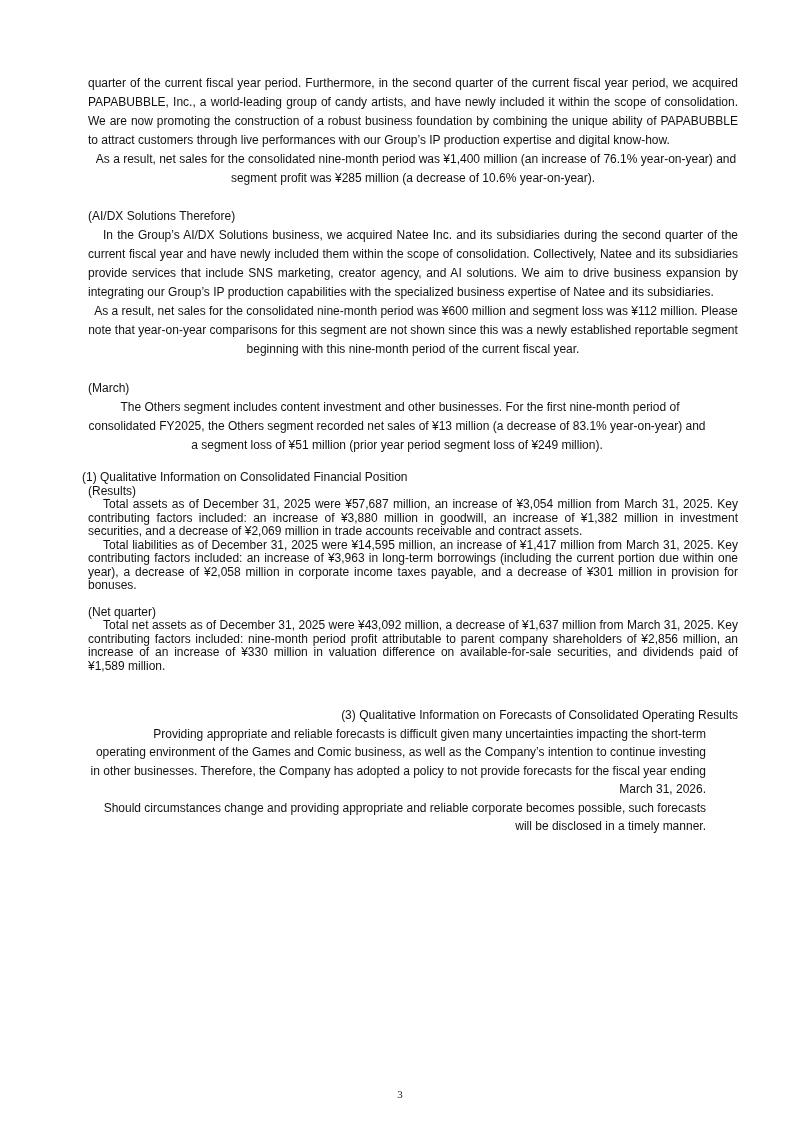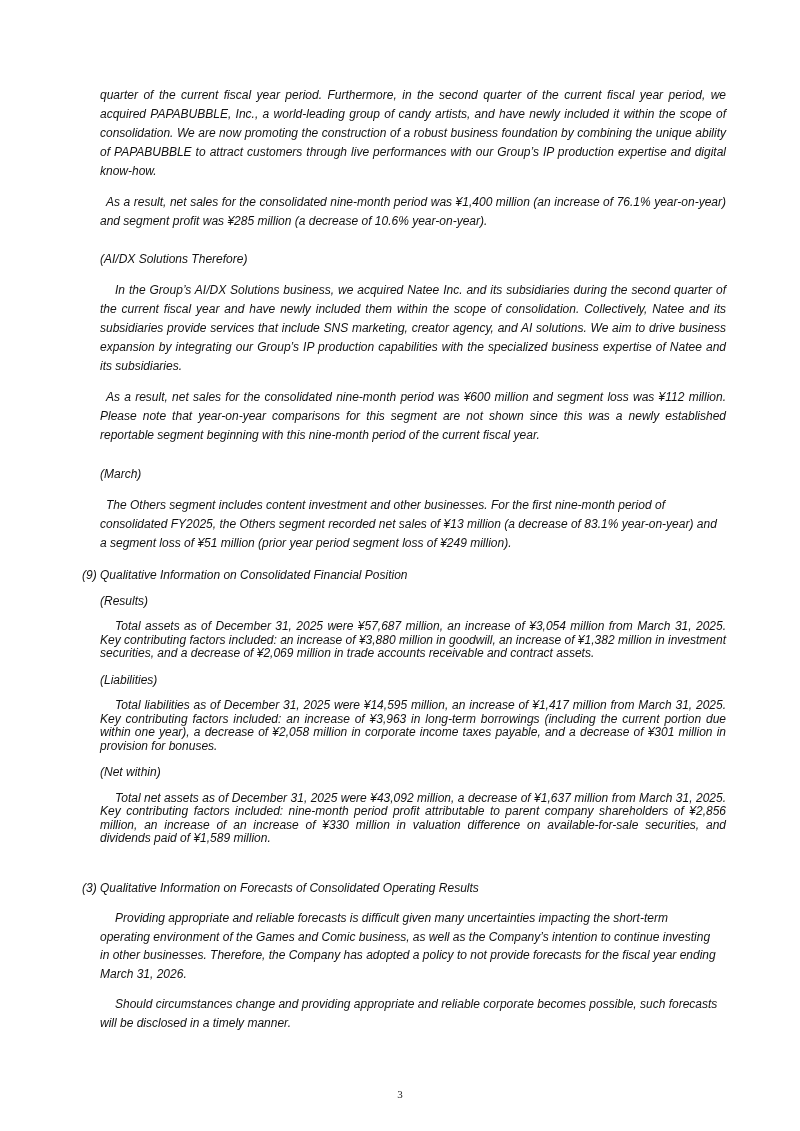--- a/index.html
+++ b/index.html
@@ -13,26 +13,26 @@
     font-size: 12px;
     color: #111111;
     overflow: hidden;
   }
   .content {
     position: absolute;
     top: 74px;
     left: 88px;
     width: 650px;
   }
-  p { margin: 12px; font-style: italic; }
+  p { margin: 0; }
   .lh-lg { line-height: 19px; }
-  .lh-md { line-height: 18.5px; }
+  .lh-md { line-height: 18.5px; text-align: right; }
   .lh-sm { line-height: 13.5px; }
   .just { text-align: justify; }
-  .ind-sm { text-indent: 6px; }
+  .ind-sm { text-indent: 6px; text-align: center; }
   .ind-md { text-indent: 15px; }
   .outdent { margin-left: -6px; }
   .mt-blank { margin-top: 19px; }
   .mt-others { margin-top: 20px; }
   .mt-fin { margin-top: 16px; }
   .mt-fin-gap { margin-top: 13px; }
   .mt-forecast { margin-top: 33px; }
   .narrow { width: 618px; }
   .page-number {
     position: absolute;
@@ -61,29 +61,28 @@
       <p class="lh-lg just ind-md">In the Group’s AI/DX Solutions business, we acquired Natee Inc. and its subsidiaries during the second quarter of the current fiscal year and have newly included them within the scope of consolidation. Collectively, Natee and its subsidiaries provide services that include SNS marketing, creator agency, and AI solutions. We aim to drive business expansion by integrating our Group’s IP production capabilities with the specialized business expertise of Natee and its subsidiaries.</p>
       <p class="lh-lg just ind-sm">As a result, net sales for the consolidated nine-month period was ¥600 million and segment loss was ¥112 million. Please note that year-on-year comparisons for this segment are not shown since this was a newly established reportable segment beginning with this nine-month period of the current fiscal year.</p>
     </section>
 
     <section>
       <p class="lh-lg mt-others">(March)</p>
       <p class="lh-lg ind-sm narrow">The Others segment includes content investment and other businesses. For the first nine-month period of consolidated FY2025, the Others segment recorded net sales of ¥13 million (a decrease of 83.1% year-on-year) and a segment loss of ¥51 million (prior year period segment loss of ¥249 million).</p>
     </section>
 
     <section class="lh-sm mt-fin">
-      <p class="lh-sm outdent">(9) Qualitative Information on Consolidated Financial Position</p>
+      <p class="lh-sm outdent">(1) Qualitative Information on Consolidated Financial Position</p>
 
       <p class="lh-sm">(Results)</p>
       <p class="lh-sm just ind-md">Total assets as of December 31, 2025 were ¥57,687 million, an increase of ¥3,054 million from March 31, 2025. Key contributing factors included: an increase of ¥3,880 million in goodwill, an increase of ¥1,382 million in investment securities, and a decrease of ¥2,069 million in trade accounts receivable and contract assets.</p>
 
-      <p class="lh-sm mt-fin-gap">(Liabilities)</p>
       <p class="lh-sm just ind-md">Total liabilities as of December 31, 2025 were ¥14,595 million, an increase of ¥1,417 million from March 31, 2025. Key contributing factors included: an increase of ¥3,963 in long-term borrowings (including the current portion due within one year), a decrease of ¥2,058 million in corporate income taxes payable, and a decrease of ¥301 million in provision for bonuses.</p>
 
-      <p class="lh-sm mt-fin-gap">(Net within)</p>
+      <p class="lh-sm mt-fin-gap">(Net quarter)</p>
       <p class="lh-sm just ind-md">Total net assets as of December 31, 2025 were ¥43,092 million, a decrease of ¥1,637 million from March 31, 2025. Key contributing factors included: nine-month period profit attributable to parent company shareholders of ¥2,856 million, an increase of an increase of ¥330 million in valuation difference on available-for-sale securities, and dividends paid of ¥1,589 million.</p>
     </section>
 
     <section>
       <p class="lh-md outdent mt-forecast">(3) Qualitative Information on Forecasts of Consolidated Operating Results</p>
       <p class="lh-md ind-md narrow">Providing appropriate and reliable forecasts is difficult given many uncertainties impacting the short-term operating environment of the Games and Comic business, as well as the Company’s intention to continue investing in other businesses. Therefore, the Company has adopted a policy to not provide forecasts for the fiscal year ending March 31, 2026.</p>
       <p class="lh-md ind-md narrow">Should circumstances change and providing appropriate and reliable corporate becomes possible, such forecasts will be disclosed in a timely manner.</p>
     </section>
 
   </div>

